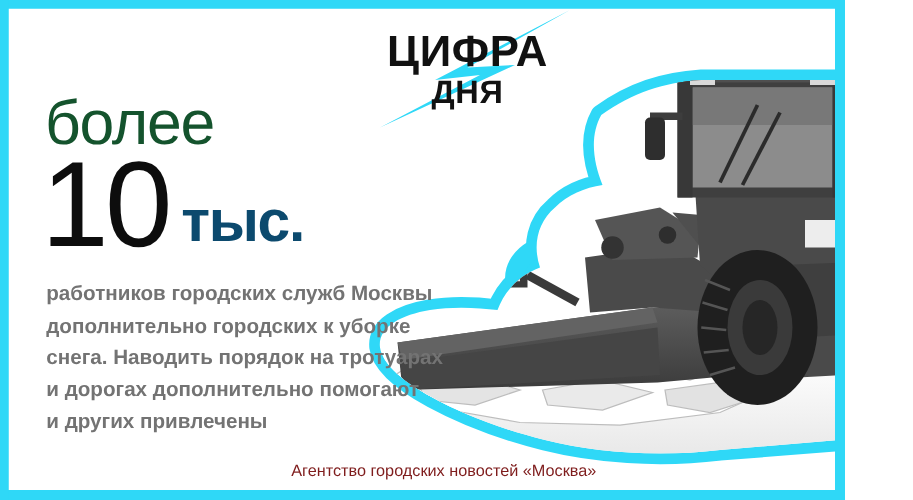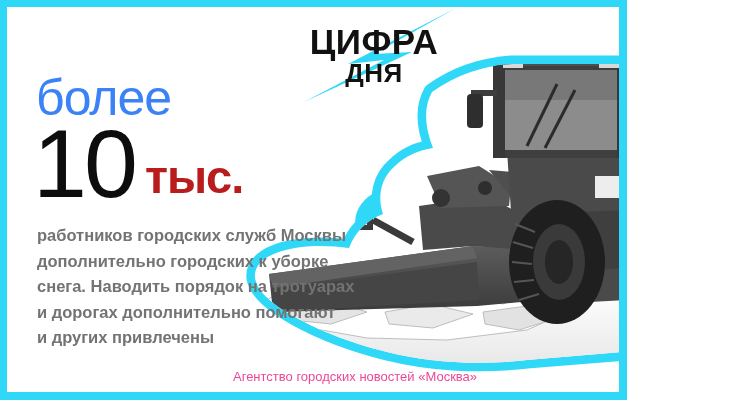--- a/index.html
+++ b/index.html
@@ -1,20 +1,20 @@
 <!DOCTYPE html>
 <html><head>
 <meta charset="utf-8">
 <style>
   html,body{margin:0;padding:0;background:#ffffff;}
   body{font-family:"Liberation Sans","DejaVu Sans",sans-serif;}
 
   .poster{
     position:relative;
-    width:627px;height:400px;
+    width:676px;height:400px;
     overflow:hidden;
     background:#ffffff;
     box-sizing:border-box;
   }
 
   
   .frame-top,.frame-bottom,.frame-left,.frame-right{
     position:absolute;background:#2fd8f7;z-index:60;pointer-events:none;
   }
   .frame-top{left:0;top:0;width:730px;height:7px;}
@@ -32,47 +32,47 @@
     color:#111111;font-weight:800;letter-spacing:0.5px;
     font-family:"Liberation Sans","DejaVu Sans",sans-serif;
     line-height:1;
   }
   .logo-l1{top:22px;font-size:35px;}
   .logo-l2{top:58px;font-size:26px;}
 
   
   .hl-more{
     position:absolute;left:36px;top:73px;z-index:25;
-    font-size:50px;line-height:1;font-weight:400;color:#3b82f6;
+    font-size:50px;line-height:1;font-weight:400;color:#14532d;
     letter-spacing:-1px;
   }
   .hl-number-row{
     position:absolute;left:33px;top:122px;z-index:25;
     display:flex;align-items:flex-end;
   }
   .hl-num{
     font-size:97px;line-height:0.86;font-weight:400;color:#0d0d0d;
     letter-spacing:-3px;
   }
   .hl-unit{
-    font-size:47px;line-height:1;font-weight:800;color:#b91c1c;
+    font-size:47px;line-height:1;font-weight:800;color:#0c4a6e;
     letter-spacing:-1px;margin-left:10px;padding-bottom:5px;
   }
 
   
   .body-copy{
     position:absolute;left:37px;top:223px;width:400px;z-index:25;
     color:#737373;font-size:16.5px;line-height:25.5px;font-weight:600;
   }
   .body-copy div{white-space:nowrap;}
 
   
   .credit{
     position:absolute;left:233px;top:369px;z-index:45;
-    color:#ec4899;font-size:13px;font-weight:400;
+    color:#7f1d1d;font-size:13px;font-weight:400;
   }
 
   
   .photo{
     position:absolute;right:0;top:0;width:400px;height:400px;z-index:10;
   }
   .photo svg{display:block;}
 </style>
 </head>
 <body>

